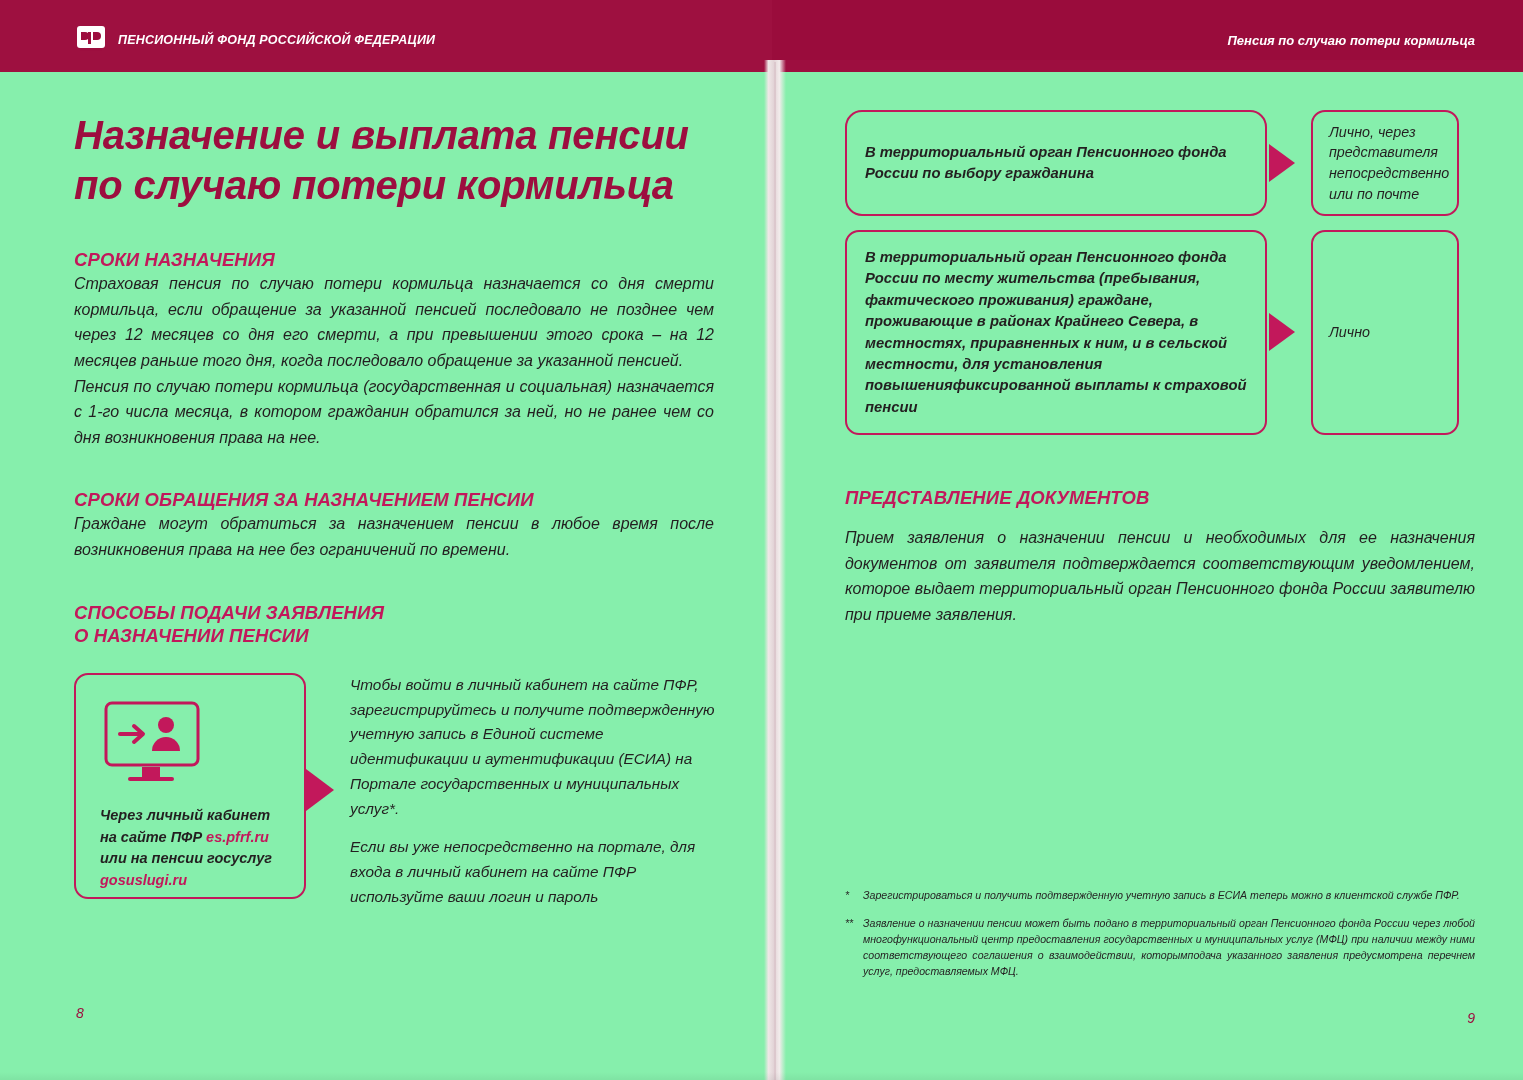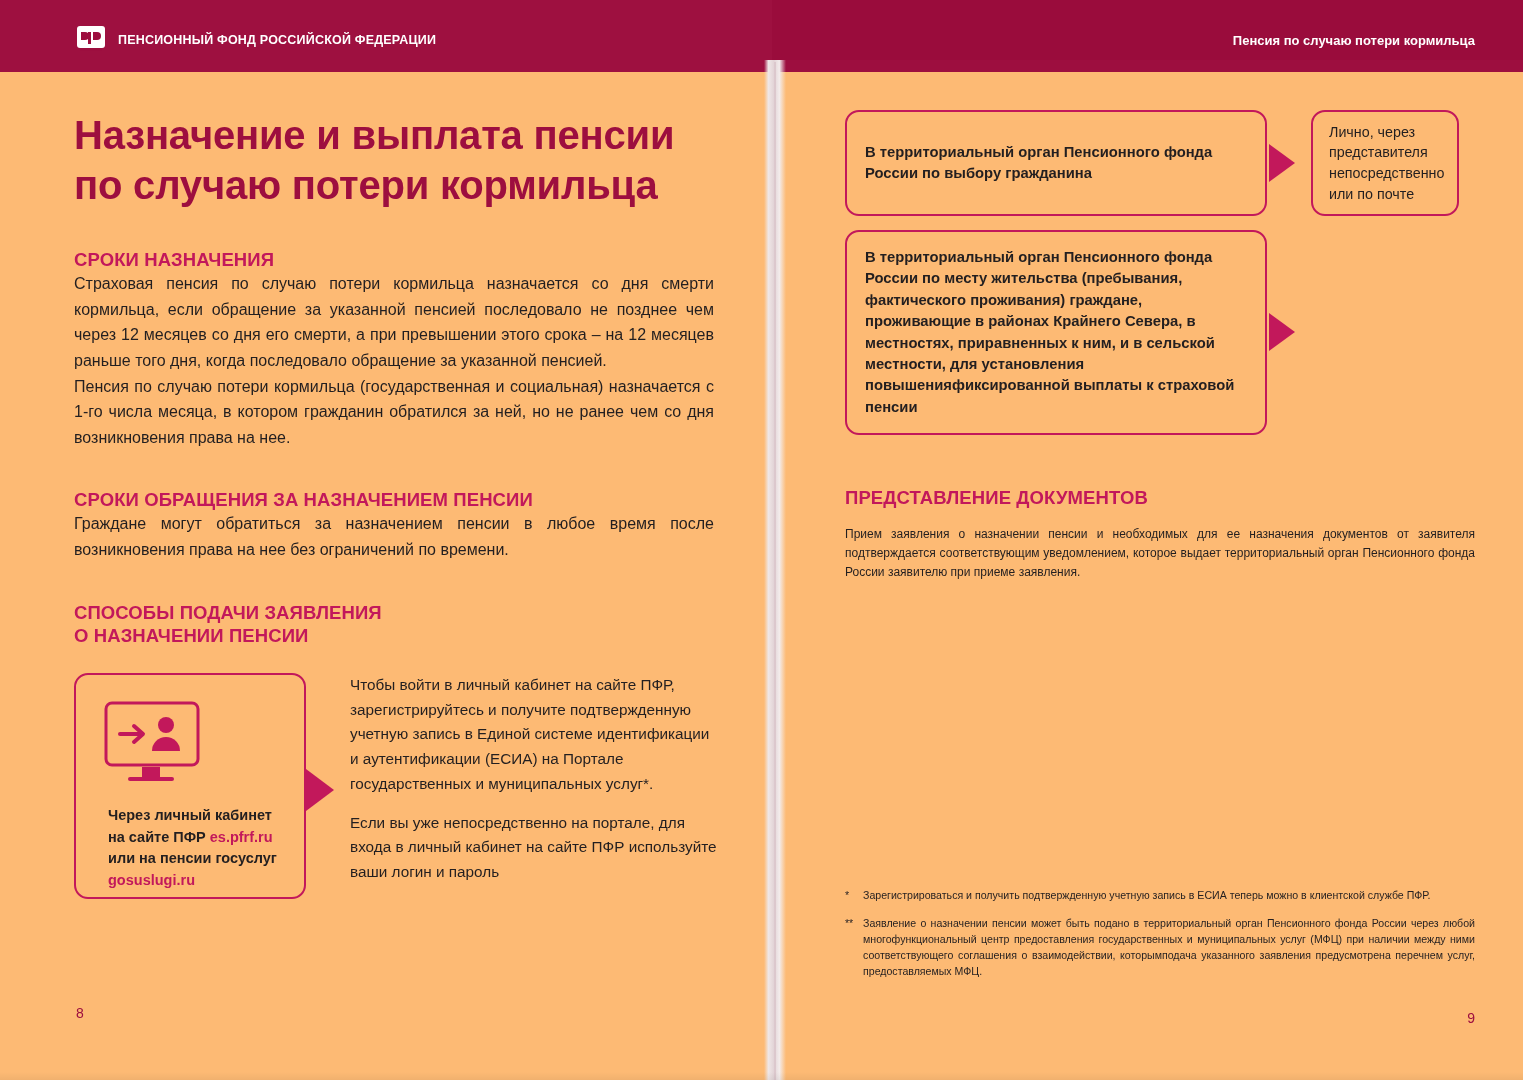--- a/index.html
+++ b/index.html
@@ -4,22 +4,23 @@
 <style>
   * { box-sizing: border-box; margin: 0; padding: 0; }
   html, body {
     width: 1523px; height: 1080px;
     font-family: "Liberation Sans", sans-serif;
     background: #ffffff;
   }
   .page {
     position: relative;
     width: 1523px; height: 1080px;
-    background: #fdba74;
+    background: #86efac;
     overflow: hidden;
+    font-style: italic;
   }
   
   .header {
     position: absolute; top: 0; left: 0;
     width: 1523px; height: 72px;
     background: #9d0e3f;
   }
   .header-left-bg {
     position: absolute; top: 0; left: 0; width: 772px; height: 72px;
     background: #9e1040;
@@ -72,21 +73,21 @@
     text-align: justify;
   }
   
   .login-wrap { position: relative; margin-top: 26px; height: 226px; }
   .login-card {
     position: absolute; left: 0; top: 0; width: 232px; height: 226px;
     border: 2px solid #c2185b; border-radius: 14px;
   }
   .login-card .monitor { position: absolute; left: 28px; top: 26px; }
   .login-card .cap {
-    position: absolute; left: 32px; top: 130px; width: 200px;
+    position: absolute; left: 24px; top: 130px; width: 200px;
     font-size: 14.5px; font-weight: bold; color: #231f20; line-height: 1.5;
   }
   .login-card .cap a { color: #c2185b; text-decoration: none; }
   .arrow {
     position: absolute; left: 232px; top: 96px;
     width: 0; height: 0;
     border-top: 21px solid transparent;
     border-bottom: 21px solid transparent;
     border-left: 28px solid #c2185b;
   }
@@ -118,21 +119,21 @@
     border: 2px solid #c2185b; border-radius: 14px;
     padding: 0 16px;
     font-size: 14.3px; color: #231f20; line-height: 1.45;
     display: flex; align-items: center;
   }
   h2.sec-right {
     color: #c2185b; font-size: 18.5px; font-weight: bold;
     margin-top: 52px; letter-spacing: .1px;
   }
   p.body-right {
-    font-size: 12px; color: #231f20; line-height: 1.6;
+    font-size: 16px; color: #231f20; line-height: 1.6;
     margin-top: 16px; text-align: justify;
   }
   
   .footnotes { position: absolute; left: 845px; top: 888px; width: 630px; }
   .fn { display: flex; font-size: 10.6px; color: #231f20; line-height: 1.5; margin-bottom: 12px; }
   .fn .mark { width: 18px; flex: none; color: #231f20; }
   .fn .txt { text-align: justify; }
   
   .pgnum-left {
     position: absolute; left: 76px; top: 1005px;
@@ -217,28 +218,29 @@
       </div>
     </div>
 
   </div>
 
   <div class="pgnum-left">8</div>
 
   <div class="right-col">
 
     <div class="flow-row" style="height:106px;">
-      <div class="flow-box" style="height:106px;">В территориальный орган Пенсионного фонда России по выбору гражданина</div>
+      <div class="flow-box" style="height:106px;border-radius:17px;">В территориальный орган Пенсионного фонда России по выбору гражданина</div>
       <div class="flow-arrow" style="top:34px;"></div>
       <div class="flow-out" style="height:106px;">Лично, через представителя непосредственно или по почте</div>
     </div>
 
     <div class="flow-row" style="height:205px;">
       <div class="flow-box" style="height:205px;">В территориальный орган Пенсионного фонда России по месту жительства (пребывания, фактического проживания) граждане, проживающие в районах Крайнего Севера, в местностях, приравненных к ним, и в сельской местности, для установления повышенияфиксированной выплаты к страховой пенсии</div>
       <div class="flow-arrow" style="top:83px;"></div>
+      <div class="flow-out" style="height:205px;">Лично</div>
     </div>
 
 
     <h2 class="sec-right">ПРЕДСТАВЛЕНИЕ ДОКУМЕНТОВ</h2>
     <p class="body-right">Прием заявления о назначении пенсии и необходимых для ее назначения документов от заявителя подтверждается соответствующим уведомлением, которое выдает территориальный орган Пенсионного фонда России заявителю при приеме заявления.</p>
 
   </div>
 
   <div class="footnotes">
     <div class="fn">

